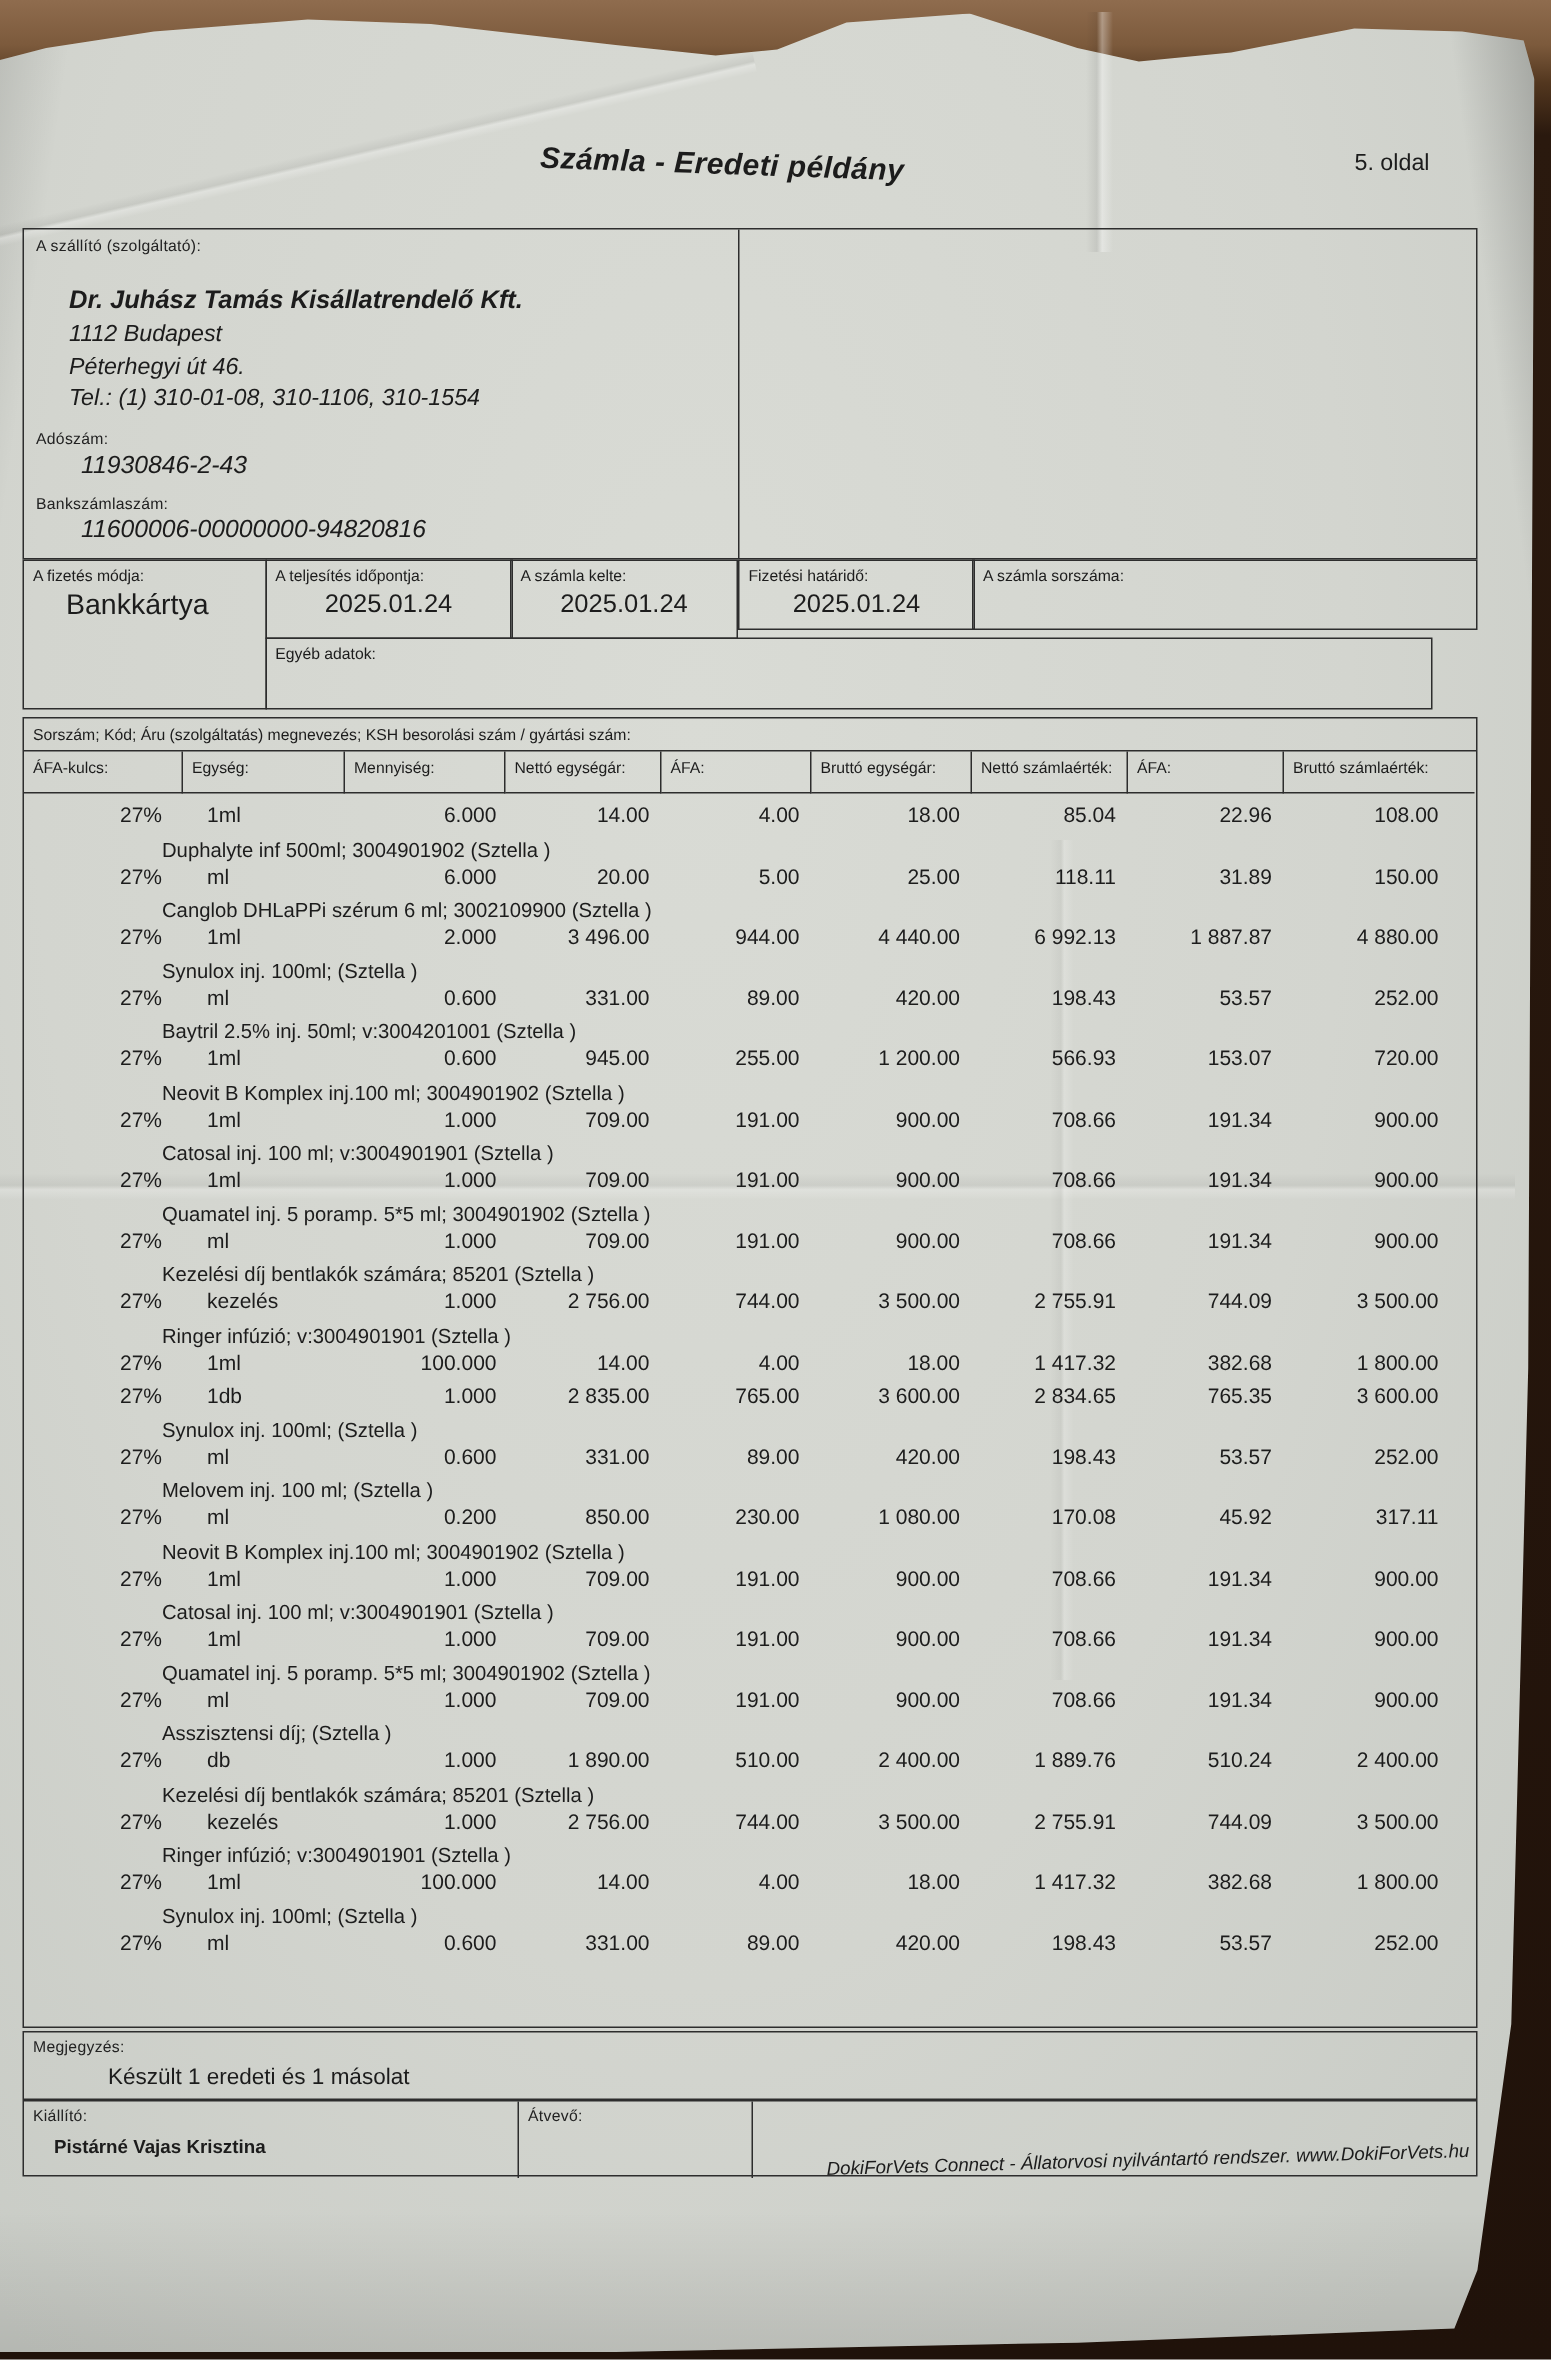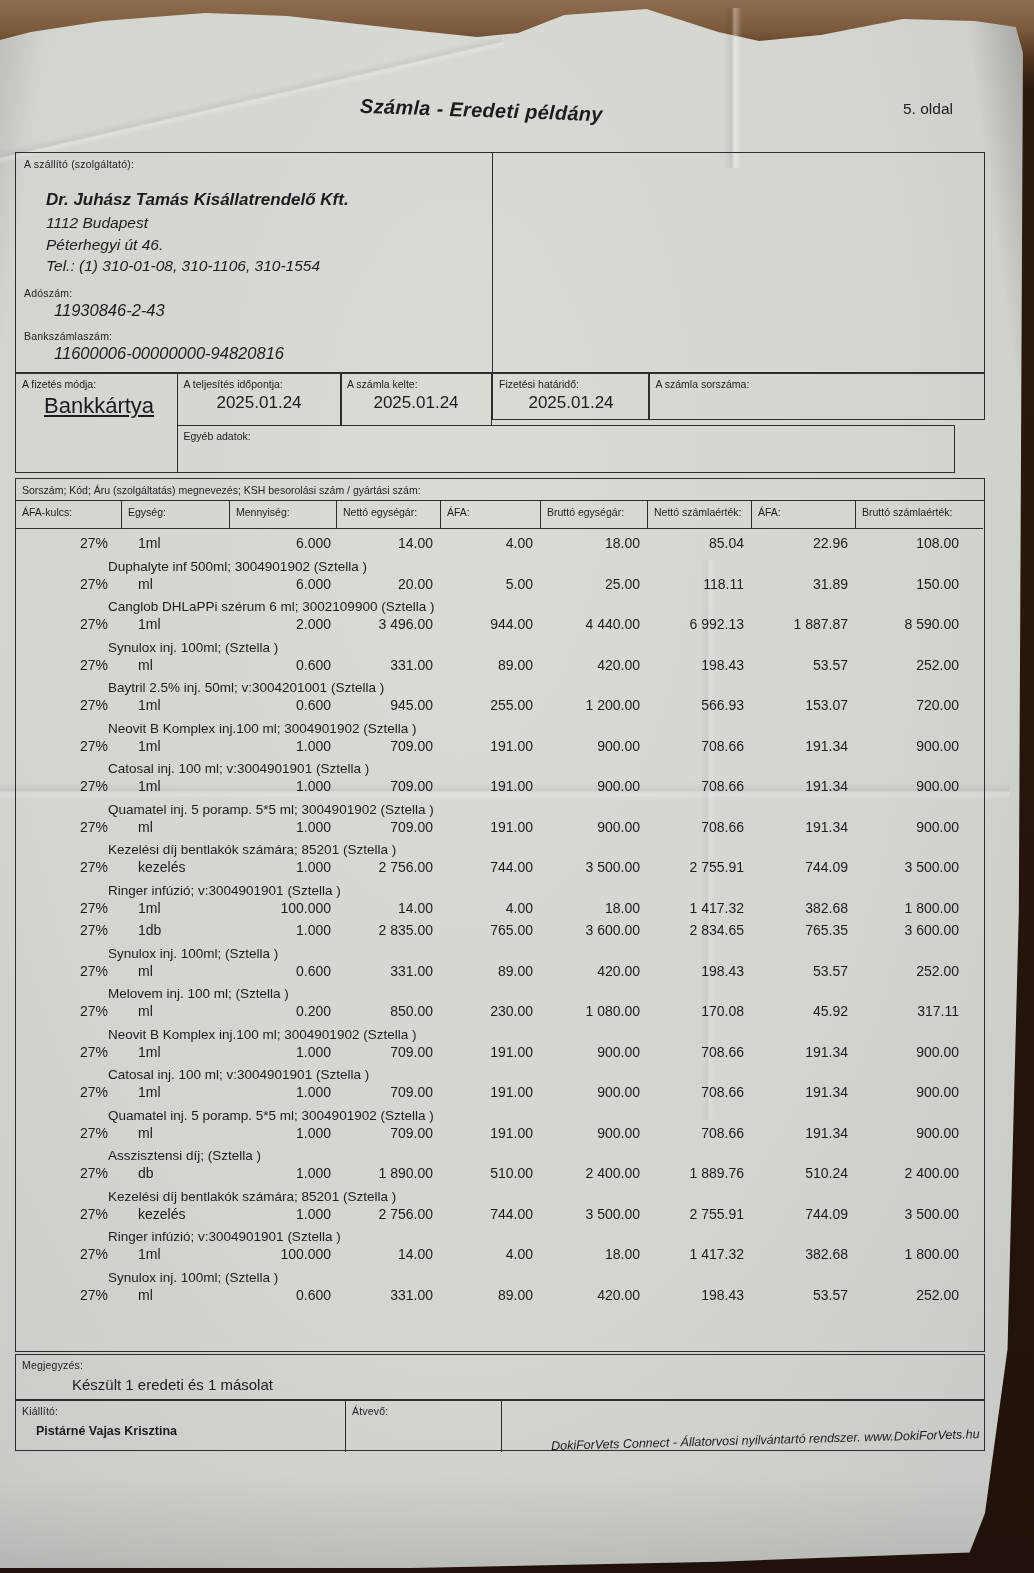--- a/index.html
+++ b/index.html
@@ -56,21 +56,21 @@
       #161616 13px 20px, transparent 20px 23px,
       #161616 23px 25px, transparent 25px 27px,
       #161616 27px 29px, transparent 29px 35px,
       #161616 35px 42px, transparent 42px 44px,
       #161616 44px 46px, transparent 46px 52px); }
   .owner-label { margin-top:9px; }
   .owner-code { margin-left:28px; margin-top:3px; font-size:17px; }
 
   
   .pay-label { font-size:10.5px; padding:4px 0 0 6px; }
-  .pay-value { font-size:22px; padding:3px 0 0 28px;text-decoration:underline; }
+  .pay-value { font-size:19px; padding:3px 0 0 28px; }
   .pay-value-center { font-size:17px; text-align:center; padding-top:3px; }
 
   
   .box-items { left:15px; top:478px; width:970px; height:874px; }
   .section-header { border-bottom:1.6px solid #2d2d2d; font-size:10.5px; padding:5px 6px 4px 6px; }
   .grid9 { display:grid; grid-template-columns:106px 108px 107px 104px 100px 107px 104px 104px 127px; }
   .hcell { border-right:1.6px solid #2d2d2d; border-bottom:1.6px solid #2d2d2d;
     font-size:10.5px; padding:5px 2px 3px 6px; height:28px; white-space:nowrap; overflow:hidden; }
   .hcell:last-child { border-right:none; }
   .items-body { padding-top:6px; }
@@ -191,21 +191,21 @@
         <div class="item-name">Canglob DHLaPPi szérum 6 ml; 3002109900 (Sztella )</div>
         <div class="values-row grid9">
           <div class="vcell c1">27%</div>
           <div class="vcell c2">1ml</div>
           <div class="vcell c3">2.000</div>
           <div class="vcell c4">3 496.00</div>
           <div class="vcell c5">944.00</div>
           <div class="vcell c6">4 440.00</div>
           <div class="vcell c7">6 992.13</div>
           <div class="vcell c8">1 887.87</div>
-          <div class="vcell c9">8 590.00</div>
+          <div class="vcell c9">4 880.00</div>
         </div>
       </div>
       <div class="item-block">
         <div class="item-name">Synulox inj. 100ml;  (Sztella )</div>
         <div class="values-row grid9">
           <div class="vcell c1">27%</div>
           <div class="vcell c2">ml</div>
           <div class="vcell c3">0.600</div>
           <div class="vcell c4">331.00</div>
           <div class="vcell c5">89.00</div>

